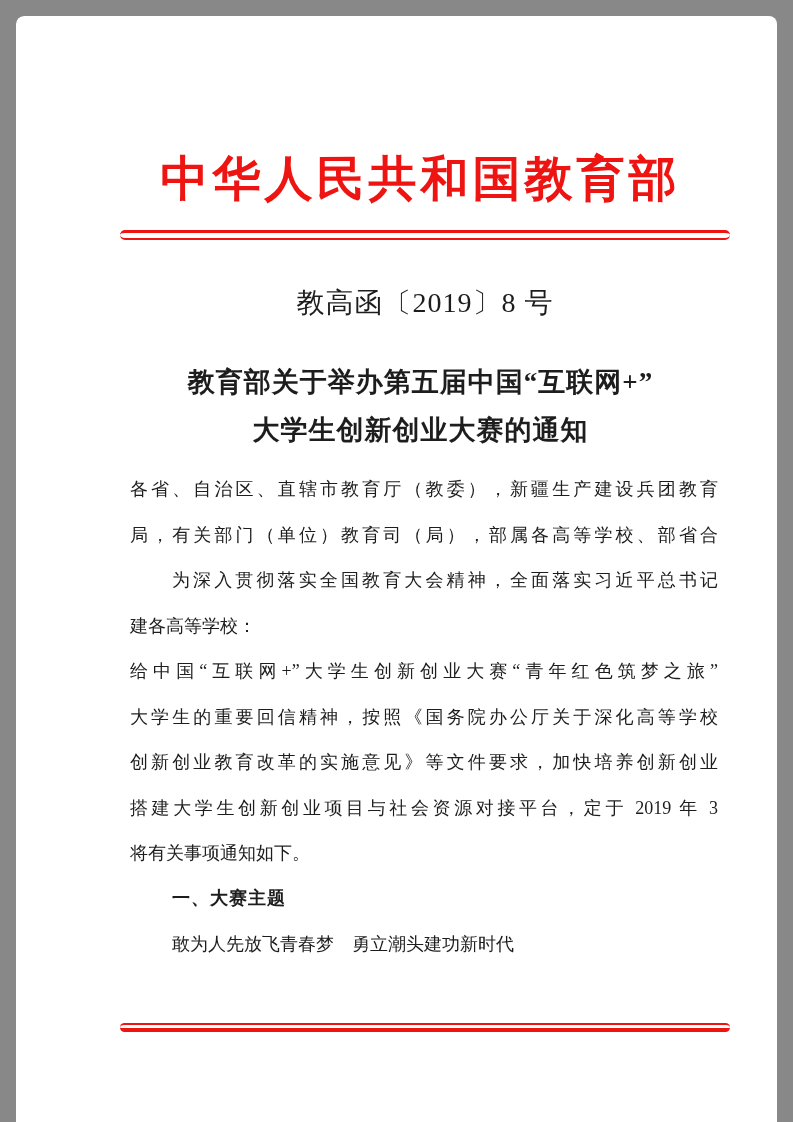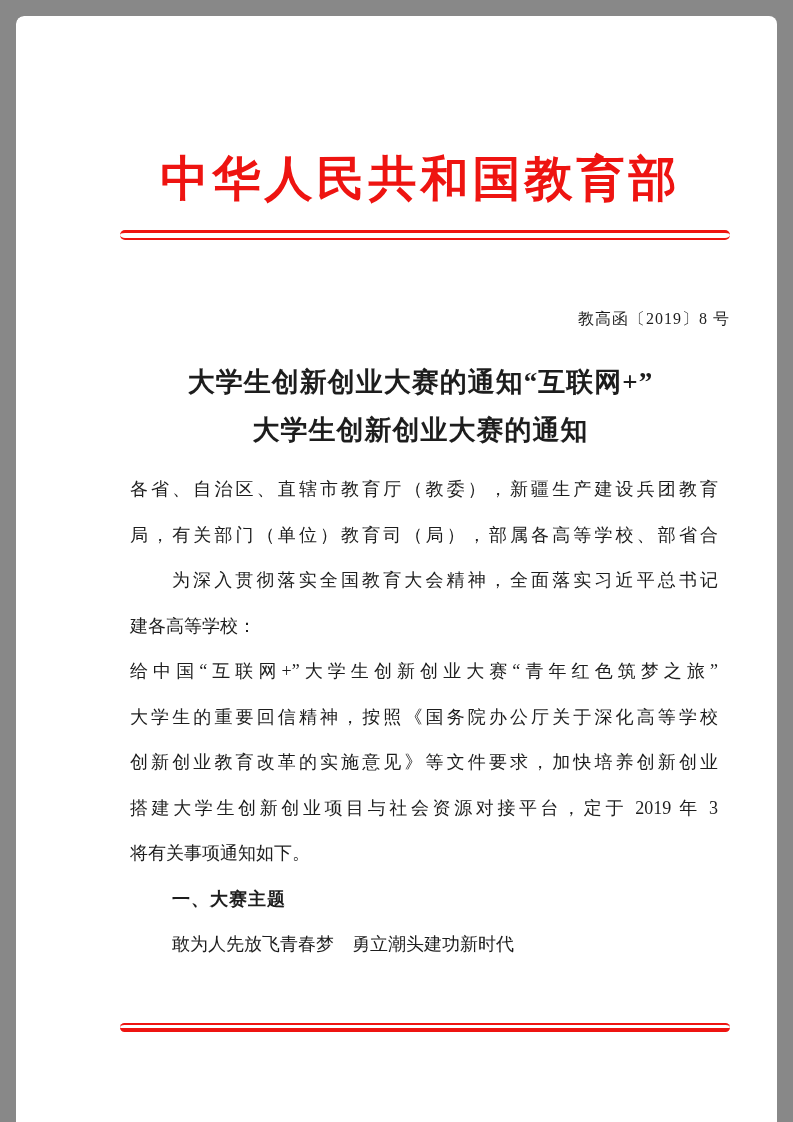--- a/index.html
+++ b/index.html
@@ -31,23 +31,23 @@
   }
   .header-rule{
     position:absolute;
     top:206px;left:96px;width:610px;
     height:10px;
     border-top:3px solid var(--accent);
     border-bottom:2px solid var(--accent);
   }
   .doc-number{
     position:absolute;
-    top:280px;left:96px;width:610px;
-    text-align:right;
-    font-size:16px;
+    top:264px;left:96px;width:610px;
+    text-align:center;
+    font-size:28px;
     line-height:30px;
     letter-spacing:1px;
   }
   .title{
     position:absolute;
     top:330px;left:50px;width:693px;
     text-align:center;
     font-size:27px;
     font-weight:bold;
     line-height:40px;
@@ -63,21 +63,21 @@
     white-space:normal;
   }
   .line.j{
     text-align:justify;
     text-align-last:justify;
   }
   .line.indent{
     text-indent:42px;
   }
   .line.heading{
-    font-family:Liberation Sans, sans-serif;
+    font-family:Liberation Mono, monospace;
     font-weight:bold;
     letter-spacing:1px;
   }
   .footer-rule{
     position:absolute;
     top:999px;left:96px;width:610px;
     height:9px;
     border-top:2px solid var(--accent);
     border-bottom:4px solid var(--accent);
   }
@@ -87,21 +87,21 @@
 
 <div class="page">
 
   <div class="agency">中华人民共和国教育部</div>
 
   <div class="header-rule"></div>
 
   <div class="doc-number">教高函〔2019〕8 号</div>
 
   <div class="title">
-    <div>大学生创新创业大赛的通知“互联网+”</div>
+    <div>教育部关于举办第五届中国“互联网+”</div>
     <div>大学生创新创业大赛的通知</div>
   </div>
 
   <div class="body-text">
     <div class="line j">各省、自治区、直辖市教育厅（教委），新疆生产建设兵团教育</div>
     <div class="line j">局，有关部门（单位）教育司（局），部属各高等学校、部省合</div>
     <div class="line j indent">为深入贯彻落实全国教育大会精神，全面落实习近平总书记</div>
     <div class="line">建各高等学校：</div>
     <div class="line j">给中国“互联网+”大学生创新创业大赛“青年红色筑梦之旅”</div>
     <div class="line j">大学生的重要回信精神，按照《国务院办公厅关于深化高等学校</div>

